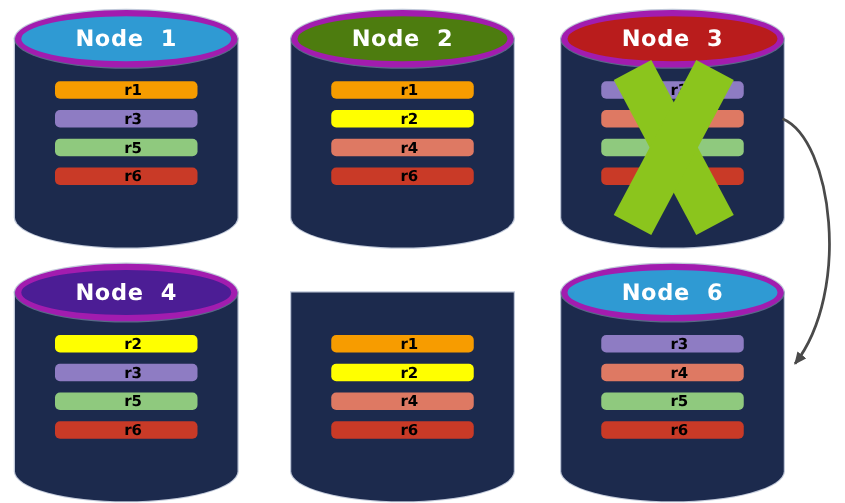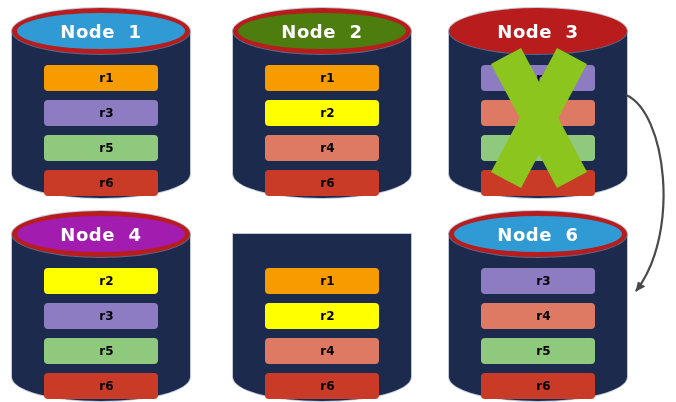--- a/index.html
+++ b/index.html
@@ -24,40 +24,40 @@
     position: absolute; left: 0; right: 0; top: 23px; bottom: 0;
     background: #1C2A4D;
     border-radius: 0 0 89px 89px / 0 0 24px 24px;
     box-shadow: 0 0 0 1px rgba(140,155,185,0.55);
   }
   .cyl-top {
     position: absolute; left: 0; top: 0;
     width: 178px; height: 46px;
     box-sizing: border-box;
     background: #2F9AD3;
-    border: 5px solid #b91c1c;
+    border: 5px solid #a21caf;
     border-radius: 50%;
     display: flex; align-items: center; justify-content: center;
     box-shadow: 0 0 0 1px rgba(140,155,185,0.55);
     text-align: center;
   }
   .node-title {
     color: #ffffff;
     font-size: 18px;
     font-weight: bold;
     word-spacing: 7px;
     letter-spacing: 0.5px;
     white-space: nowrap;
   }
   .bars {
     position: absolute; left: 32px; top: 57px; width: 114px;
     display: flex; flex-direction: column; gap: 9px;
   }
   .bar {
-    height: 26px;
+    height: 14px;
     border-radius: 4px;
     display: flex; align-items: center; justify-content: center;
     font-size: 12px; font-weight: bold; color: #000000;
     line-height: 14px;
     padding-left: 11px;
   }
 
   
   .overlay {
     position: absolute; left: 0; top: 0;
@@ -106,21 +106,21 @@
     <div class="bars">
       <div class="bar" style="background-color: rgb(142, 124, 195);">r3</div>
       <div class="bar" style="background-color: rgb(222, 121, 99);"></div>
       <div class="bar" style="background-color: rgb(143, 201, 126);"></div>
       <div class="bar" style="background-color: rgb(201, 58, 39);"></div>
     </div>
   </div>
 
   <div class="node n4">
     <div class="cyl-body" style="background-color: rgb(28, 42, 77);"></div>
-    <div class="cyl-top" style="background-color: #a21caf;">
+    <div class="cyl-top" style="background-color: #4c1d95;">
       <span class="node-title">Node 4</span>
     </div>
     <div class="bars">
       <div class="bar" style="background-color: rgb(255, 255, 0);">r2</div>
       <div class="bar" style="background-color: rgb(142, 124, 195);">r3</div>
       <div class="bar" style="background-color: rgb(143, 201, 126);">r5</div>
       <div class="bar" style="background-color: rgb(201, 58, 39);">r6</div>
     </div>
   </div>
 

